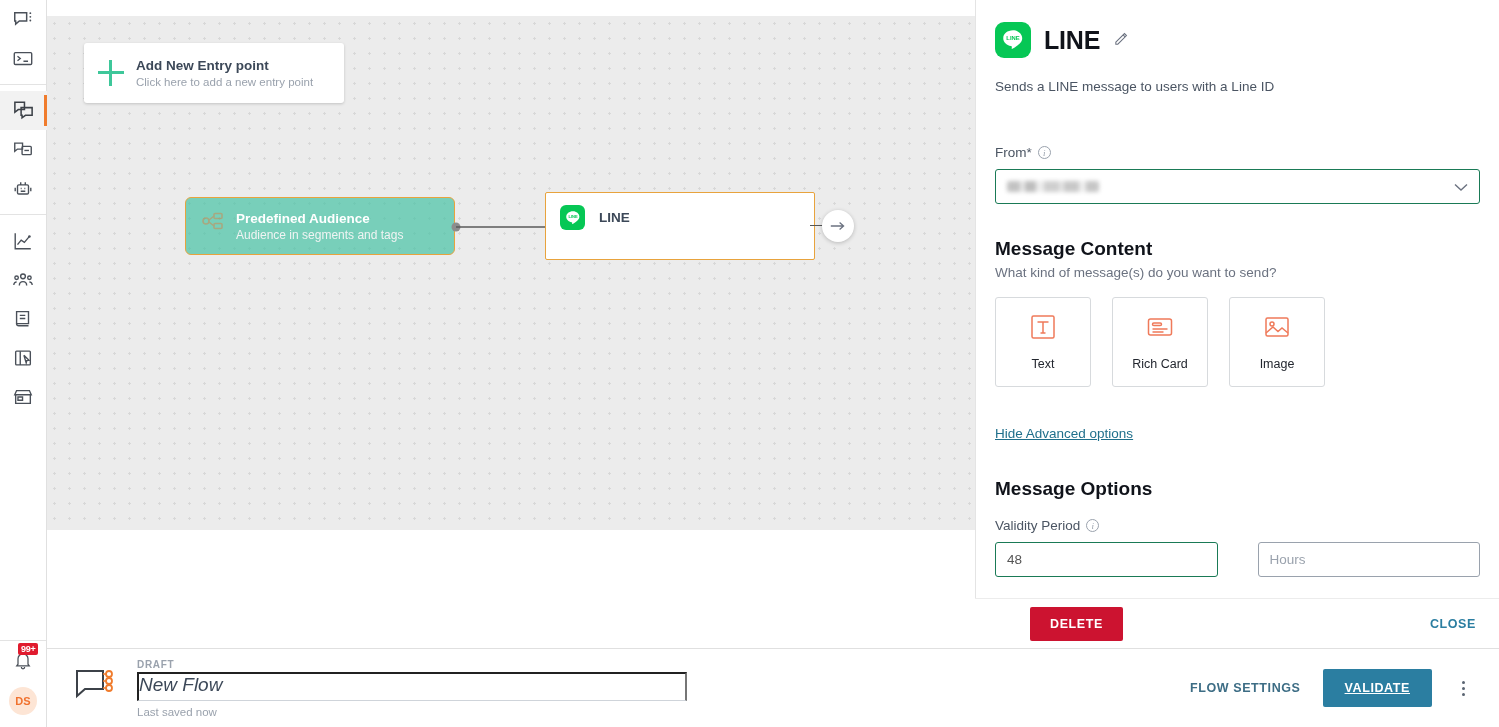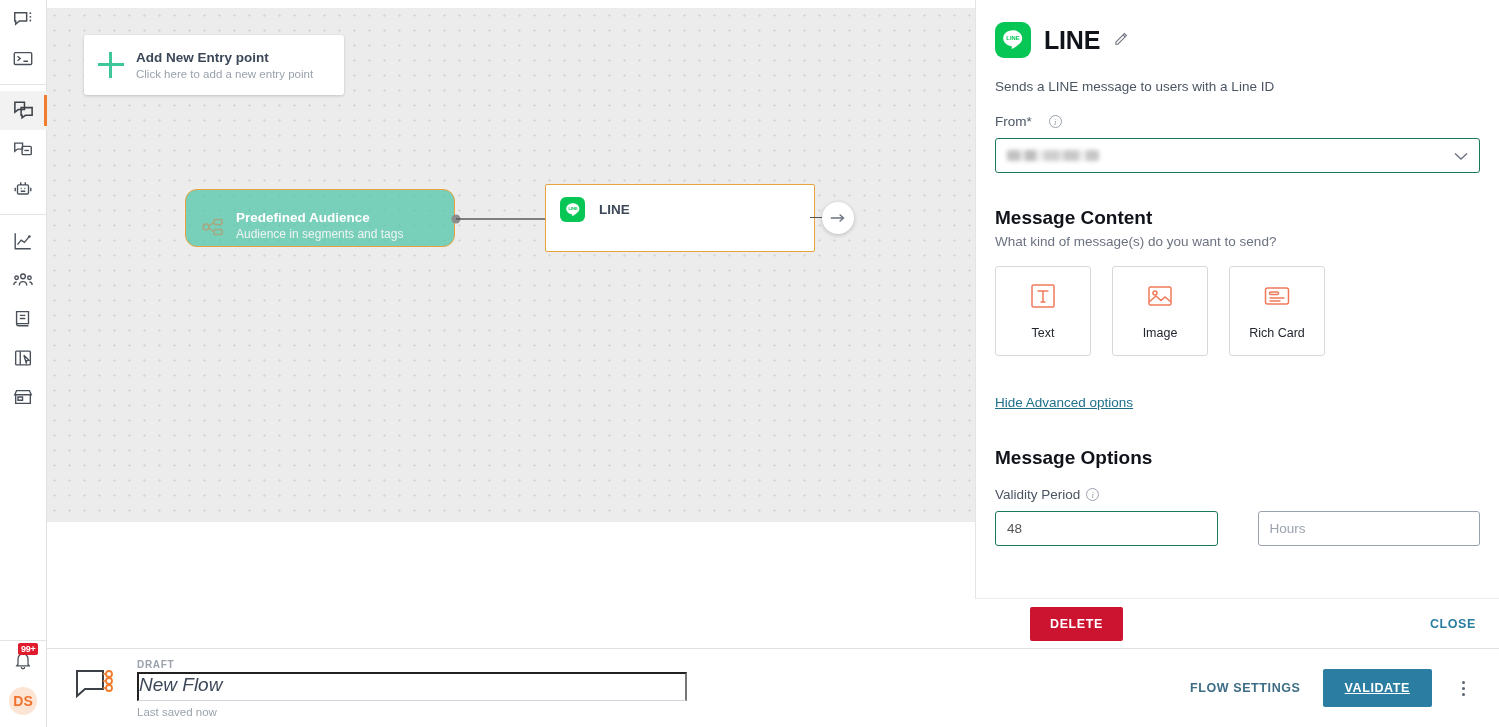--- a/index.html
+++ b/index.html
@@ -35,26 +35,26 @@
   .bell-wrap { position: relative; width: 30px; height: 30px; display: flex; align-items: center; justify-content: center; cursor: pointer; }
   .badge {
     position: absolute; top: -4px; left: 10px;
     background: #e01b2e; color: #fff; font-size: 9px; font-weight: bold;
     padding: 1px 3px; border-radius: 2px; line-height: 10px; letter-spacing: -0.3px;
   }
   .avatar {
     width: 28px; height: 28px; border-radius: 50%;
     background: #fde5d5; color: #f0722f;
     display: flex; align-items: center; justify-content: center;
-    font-size: 14px; font-weight: bold; cursor: pointer;
+    font-size: 11px; font-weight: bold; cursor: pointer;
   }
 
   
   .canvas {
-    position: absolute; left: 47px; top: 8px; width: 928px; height: 514px;
+    position: absolute; left: 47px; top: 16px; width: 928px; height: 514px;
     background-color: #ececec;
     background-image: radial-gradient(circle, #d8d8d8 1px, transparent 1.2px);
     background-size: 15px 15px;
     overflow: hidden;
   }
   .entry-card {
     position: absolute; left: 37px; top: 27px; width: 260px; height: 60px;
     background: #fff; border-radius: 3px;
     box-shadow: 0 1px 3px rgba(0,0,0,0.18);
     display: flex; align-items: center; padding: 0 14px; cursor: pointer;
@@ -67,22 +67,22 @@
   }
   .plus-ico::before { left: 0; right: 0; top: 11px; height: 3px; }
   .plus-ico::after { top: 0; bottom: 0; left: 11px; width: 3px; }
   .entry-title { font-size: 13.5px; font-weight: bold; color: #3c4858; line-height: 17px; }
   .entry-sub { font-size: 11.5px; color: #9aa2ad; line-height: 16px; }
 
   
   .node-aud {
     position: absolute; left: 138px; top: 181px; width: 270px; height: 58px;
     background: rgba(75,196,166,0.72);
-    border: 1px solid #e8a33d; border-radius: 12px;
-    display: flex; align-items: flex-end; padding: 4px 14px;
+    border: 1px solid #e8a33d; border-radius: 6px;
+    display: flex; align-items: flex-start; padding: 12px 14px;
     cursor: pointer;
   }
   .aud-ico { width: 26px; flex: 0 0 26px; margin-right: 10px; opacity: 0.45; }
   .aud-title { font-size: 13.5px; font-weight: bold; color: #fff; line-height: 17px; }
   .aud-sub { font-size: 12px; color: #f0f4f3; line-height: 16px; }
 
   .connector { position: absolute; left: 404px; top: 203px; width: 146px; height: 16px; }
 
   .node-line {
     position: absolute; left: 498px; top: 176px; width: 270px; height: 68px;
@@ -126,22 +126,22 @@
     position: absolute; left: 975px; top: 0; width: 524px; height: 648px;
     background: #fff; border-left: 1px solid #e4e4e4; overflow: hidden;
   }
   .panel-body { padding: 22px 19px 0 19px; height: 648px; }
   .panel-hd { display: flex; align-items: center; gap: 13px; }
   .panel-title { font-size: 25px; font-weight: bold; color: #10131a; letter-spacing: -0.2px; }
   .pencil { cursor: pointer; }
   .panel-desc { margin-top: 21px; font-size: 13.5px; color: #4b5563; }
 
   .fld-label {
-    margin-top: 20px; font-size: 13.5px; color: #4b5563;
-    display: flex; align-items: center; gap: 17px;
+    margin-top: 51px; font-size: 13.5px; color: #4b5563;
+    display: flex; align-items: center; gap: 6px;
   }
   .info-i {
     width: 13px; height: 13px; border-radius: 50%; border: 1px solid #9aa2ad;
     color: #9aa2ad; font-size: 9px; font-style: italic;
     display: flex; align-items: center; justify-content: center;
     font-family: "Liberation Serif", serif; cursor: pointer;
   }
   .select {
     margin-top: 9px; height: 35px; border: 1px solid #1a7a56; border-radius: 3px;
     display: flex; align-items: center; padding: 0 11px; cursor: pointer;
@@ -457,36 +457,36 @@
             <svg width="28" height="28" viewBox="0 0 28 28" fill="none" stroke="#ef7a5a" stroke-width="1.5">
               <rect x="3" y="3" width="22" height="22" rx="1.5"></rect>
               <path d="M8.5 9h11M14 9v11M11.5 20h5"></path>
             </svg>
           </span>
           <span class="mcard-lbl">Text</span>
         </div>
         <div class="mcard">
           <span>
             <svg width="28" height="28" viewBox="0 0 28 28" fill="none" stroke="#ef7a5a" stroke-width="1.5">
+              <rect x="2.5" y="6" width="23" height="16" rx="2"></rect>
+              <rect x="6.5" y="10" width="9" height="2.6" rx="1.3"></rect>
+              <path d="M6.5 16h15M6.5 19h11"></path>
+            </svg>
+          </span>
+          <span class="mcard-lbl">Rich Card</span>
+        </div>
+        <div class="mcard">
+          <span>
+            <svg width="28" height="28" viewBox="0 0 28 28" fill="none" stroke="#ef7a5a" stroke-width="1.5">
               <rect x="3" y="5" width="22" height="18" rx="1.5"></rect>
               <circle cx="9" cy="11" r="2"></circle>
               <path d="M3 20l7-6 5 4.5 4-3.5 6 5"></path>
             </svg>
           </span>
           <span class="mcard-lbl">Image</span>
-        </div>
-        <div class="mcard">
-          <span>
-            <svg width="28" height="28" viewBox="0 0 28 28" fill="none" stroke="#ef7a5a" stroke-width="1.5">
-              <rect x="2.5" y="6" width="23" height="16" rx="2"></rect>
-              <rect x="6.5" y="10" width="9" height="2.6" rx="1.3"></rect>
-              <path d="M6.5 16h15M6.5 19h11"></path>
-            </svg>
-          </span>
-          <span class="mcard-lbl">Rich Card</span>
         </div>
       </div>
 
       <a class="adv-link">Hide Advanced options</a>
 
       <div class="opt-title">Message Options</div>
       <div class="opt-label">
         <span>Validity Period</span>
         <span class="info-i">i</span>
       </div>

